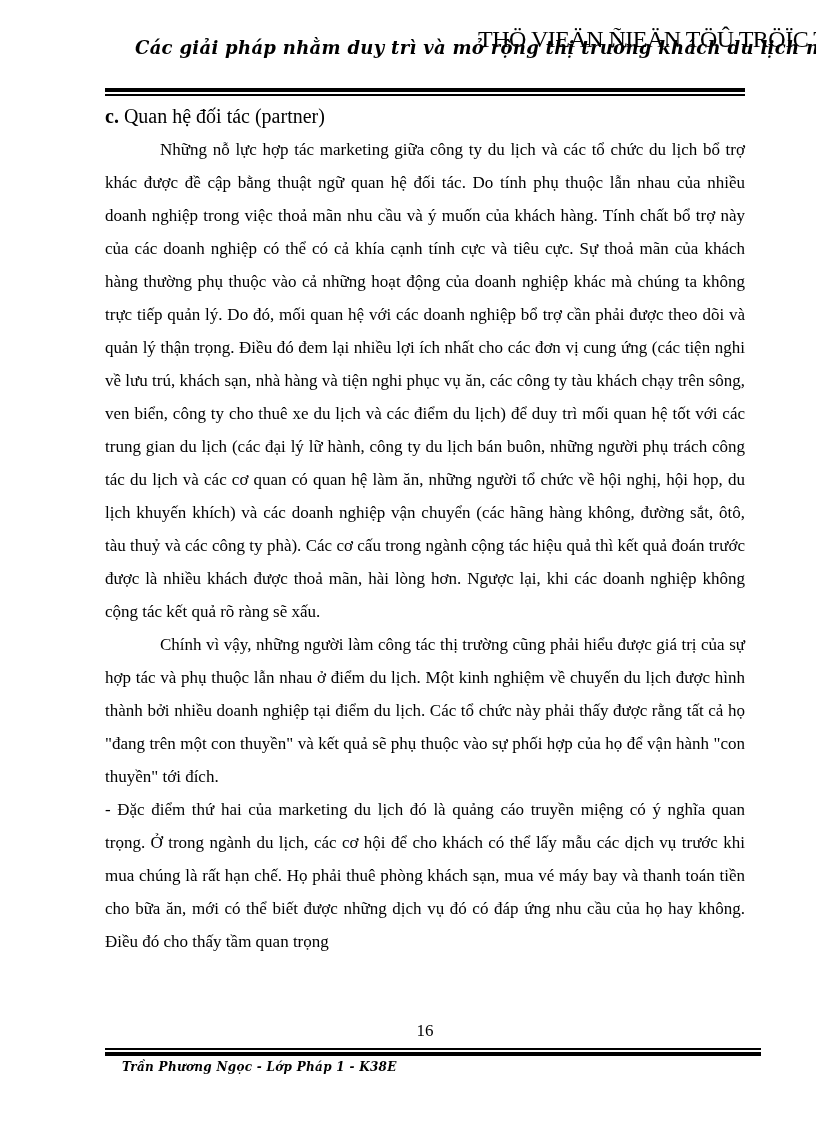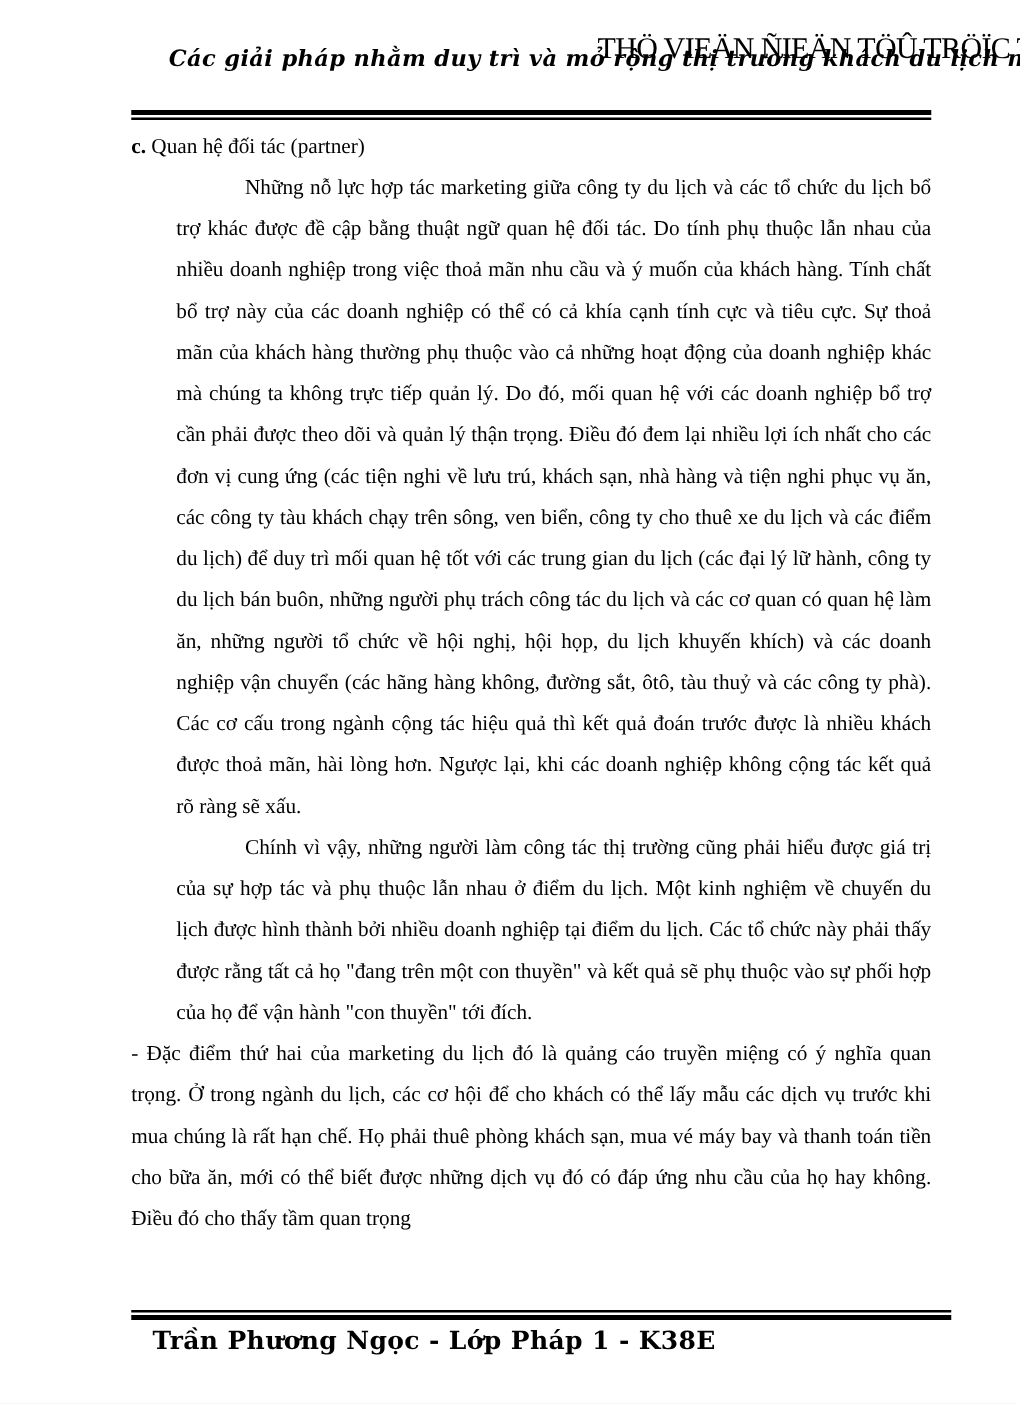--- a/index.html
+++ b/index.html
@@ -67,31 +67,30 @@
     left: 105px;
     width: 640px;
     font-size: 17px;
     line-height: 33px;
     text-align: justify;
   }
   .section-heading {
     margin: 0;
     text-align: left;
     font-weight: normal;
-    font-size: 17px;
+    font-size: 20px;
   }
   .section-heading .marker {
     font-weight: bold;
   }
   p.para {
     margin: 0;
   }
   p.para.indent {
     text-indent: 55px;
-    margin-left: 36px;
   }
 
   
   .page-number {
     position: absolute;
     top: 1014px;
     left: 105px;
     width: 640px;
     text-align: center;
     font-size: 17px;
@@ -104,22 +103,23 @@
     width: 656px;
     height: 2px;
     border-top: 2px solid #000;
     border-bottom: 4px solid #000;
   }
   .footer-author {
     position: absolute;
     top: 1060px;
     left: 122px;
     font-family: "DejaVu Serif", serif;
+    font-style: italic;
     font-weight: bold;
-    font-size: 20px;
+    font-size: 12px;
     letter-spacing: 0.3px;
     white-space: nowrap;
   }
 </style>
 </head>
 <body>
 
 <div class="page">
 
   <div class="header-title">
@@ -130,18 +130,19 @@
 
   <div class="header-rule"></div>
 
   <div class="body-text">
     <h3 class="section-heading"><span class="marker">c.</span><span> Quan hệ đối tác (partner)</span></h3>
     <p class="para indent">Những nỗ lực hợp tác marketing giữa công ty du lịch và các tổ chức du lịch bổ trợ  khác được đề cập bằng thuật ngữ quan hệ đối tác. Do tính phụ thuộc lẫn nhau của nhiều doanh nghiệp trong việc thoả mãn nhu cầu và ý muốn của khách hàng. Tính chất bổ trợ này của các doanh nghiệp có thể có cả khía cạnh tính cực và tiêu cực. Sự thoả mãn của khách hàng thường phụ thuộc vào cả những hoạt động của doanh nghiệp khác mà chúng ta không trực tiếp quản lý. Do đó, mối quan hệ với các doanh nghiệp bổ trợ cần phải được theo dõi và quản lý thận trọng. Điều đó đem lại nhiều lợi ích nhất cho các đơn vị cung ứng (các tiện nghi về lưu trú, khách sạn, nhà hàng và tiện nghi phục vụ ăn, các công ty tàu khách chạy trên sông, ven biển, công ty cho thuê xe du lịch và các điểm du lịch) để duy trì mối quan hệ tốt với các trung gian du lịch (các đại lý lữ hành, công ty du lịch bán buôn, những người phụ trách công tác du lịch và các cơ quan có quan hệ làm ăn, những người tổ chức về hội nghị, hội họp, du lịch khuyến khích) và các doanh nghiệp vận chuyển (các hãng hàng không, đường sắt, ôtô, tàu thuỷ và các công ty phà). Các cơ cấu trong ngành cộng tác hiệu quả thì kết quả đoán trước được là nhiều khách được thoả mãn, hài lòng hơn. Ngược lại, khi các doanh nghiệp không cộng tác  kết quả rõ ràng sẽ xấu.</p>
     <p class="para indent">Chính vì vậy, những người làm công tác thị trường cũng phải hiểu được giá trị của sự hợp tác và phụ thuộc lẫn nhau ở điểm du lịch. Một kinh nghiệm về chuyến du lịch được hình thành bởi nhiều doanh nghiệp tại điểm du lịch. Các tổ chức này phải thấy được rằng tất cả họ "đang trên một con thuyền" và kết quả sẽ phụ thuộc vào sự phối hợp của họ để vận hành "con thuyền" tới đích.</p>
     <p class="para">- Đặc điểm thứ hai của marketing du lịch đó là quảng cáo truyền miệng có ý nghĩa quan trọng. Ở trong ngành du lịch, các cơ hội để cho khách có thể lấy mẫu các dịch vụ trước khi mua chúng là rất hạn chế. Họ phải thuê phòng khách sạn, mua vé máy bay và thanh toán tiền cho bữa ăn, mới có thể biết được những dịch vụ đó có đáp ứng nhu cầu của họ hay không. Điều đó cho thấy tầm quan trọng</p>
   </div>
 
+  <div class="page-number">16</div>
 
   <div class="footer-rule"></div>
 
   <div class="footer-author">Trần Phương Ngọc - Lớp Pháp 1 - K38E</div>
 
 </div>
 
 </body></html>

